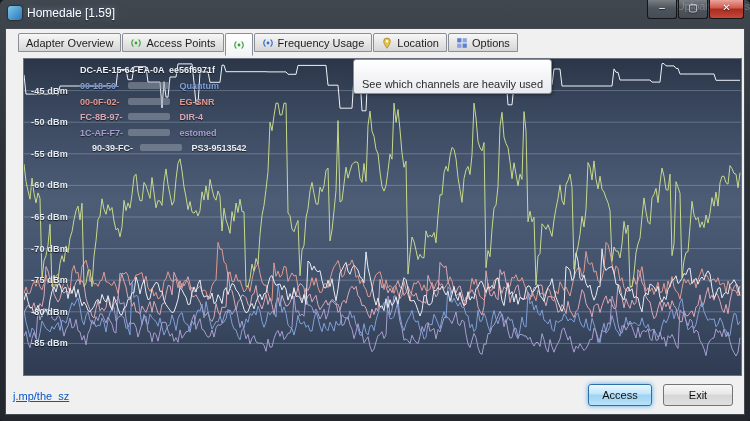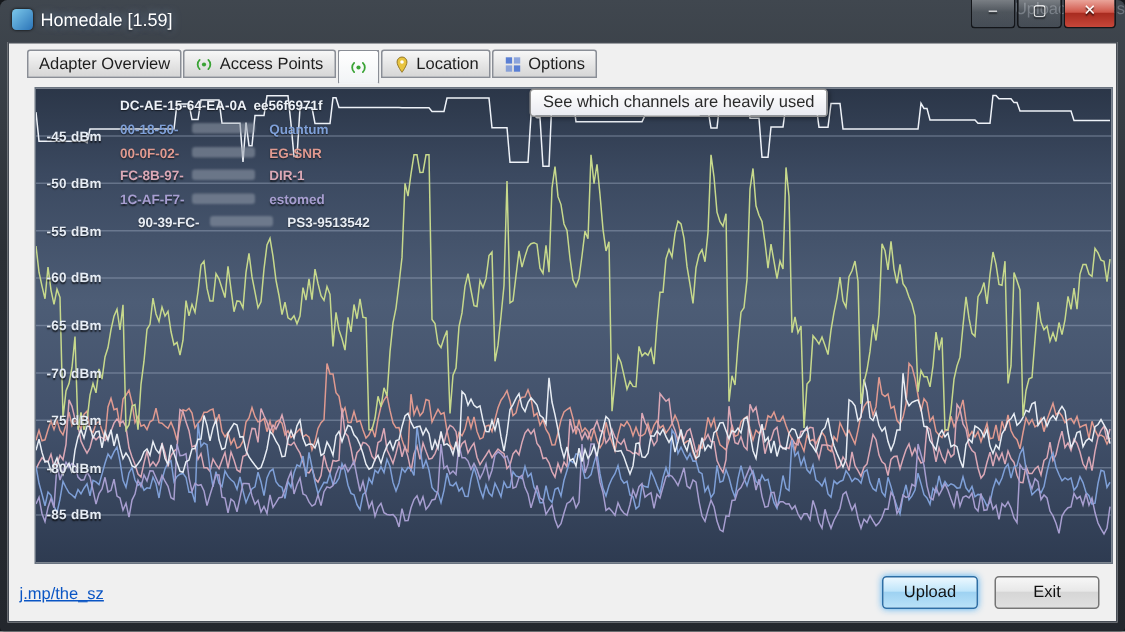--- a/index.html
+++ b/index.html
@@ -45,21 +45,21 @@
     text-shadow:0 1px 1px rgba(0,0,0,.7);letter-spacing:.2px;z-index:2;}
   .lrow{position:absolute;left:56px;font-size:9px;font-weight:bold;white-space:nowrap;z-index:2;
     text-shadow:0 1px 1px rgba(0,0,0,.6);}
   .lrow .mac{display:inline-block;min-width:46px;}
   .redact{display:inline-block;width:42px;height:7px;vertical-align:middle;margin:0 5px 2px 2px;
     background:rgba(145,155,170,.55);border-radius:2px;filter:blur(.7px);}
   .lname{margin-left:2px;}
   .lc0{color:#eef2f8;} .lc1{color:#7fa0d8;} .lc2{color:#e09a90;}
   .lc3{color:#dba8b6;} .lc4{color:#a79ed0;} .lc5{color:#e8edf4;padding-left:12px;}
   
-  .tooltip{position:absolute;left:347px;top:30px;z-index:6;padding:2px 8px 3px;
+  .tooltip{position:absolute;left:347px;top:30px;z-index:6;padding:18px 8px 3px;
     font-size:11px;color:#2a2a2a;white-space:nowrap;
     background:linear-gradient(180deg,#ffffff,#e9eaf0);border:1px solid #8f8f8f;border-radius:3px;
     box-shadow:1px 1px 3px rgba(0,0,0,.35);}
   
   .link{position:absolute;left:7px;bottom:12px;font-size:11px;color:#0a55c4;
     text-decoration:underline;cursor:pointer;}
   .btn{position:absolute;bottom:8px;height:22px;box-sizing:border-box;font-size:11px;color:#111;
     text-align:center;line-height:20px;border-radius:3px;cursor:default;}
   .btn-update{right:92px;width:64px;border:1px solid #2d6fa6;
     background:linear-gradient(180deg,#ecf8ff,#bfe5fa 45%,#9ed2f2 50%,#b9e2f8);
@@ -98,20 +98,29 @@
         </span>
         <span>Access Points</span>
       </div>
       <div class="tab active">
         <span class="tabicon ic-green">
           <svg viewBox="0 0 12 12">
               <circle cx="6" cy="6" r="1.4" fill="currentColor"></circle>
               <path d="M3.1 2.9a4.3 4.3 0 0 0 0 6.2 M8.9 2.9a4.3 4.3 0 0 1 0 6.2" stroke="currentColor" fill="none" stroke-width="1.2" stroke-linecap="round"></path>
             </svg>
         </span>
+      </div>
+      <div class="tab">
+        <span class="tabicon ic-blue">
+          <svg viewBox="0 0 12 12">
+              <circle cx="6" cy="6" r="1.4" fill="currentColor"></circle>
+              <path d="M3.1 2.9a4.3 4.3 0 0 0 0 6.2 M8.9 2.9a4.3 4.3 0 0 1 0 6.2" stroke="currentColor" fill="none" stroke-width="1.2" stroke-linecap="round"></path>
+            </svg>
+        </span>
+        <span>Frequency Usage</span>
       </div>
       <div class="tab">
         <span class="tabicon ic-yellow">
           <svg viewBox="0 0 12 12">
               <path d="M6 1a3.3 3.3 0 0 1 3.3 3.3C9.3 6.8 6 11.2 6 11.2S2.7 6.8 2.7 4.3A3.3 3.3 0 0 1 6 1z" fill="currentColor" stroke="#8a6d1d" stroke-width=".6"></path>
               <circle cx="6" cy="4.3" r="1.2" fill="#fff"></circle>
             </svg>
         </span>
         <span>Location</span>
       </div>
@@ -167,30 +176,30 @@
       <div class="lrow lc1" style="top:22px">
         <span class="mac">00-18-50-</span><span class="redact"></span>
         <span class="lname">Quantum</span>
       </div>
       <div class="lrow lc2" style="top:38px">
         <span class="mac">00-0F-02-</span><span class="redact"></span>
         <span class="lname">EG-SNR</span>
       </div>
       <div class="lrow lc3" style="top:53px">
         <span class="mac">FC-8B-97-</span><span class="redact"></span>
-        <span class="lname">DIR-1</span>
+        <span class="lname">DIR-4</span>
       </div>
       <div class="lrow lc4" style="top:69px">
         <span class="mac">1C-AF-F7-</span><span class="redact"></span>
         <span class="lname">estomed</span>
       </div>
       <div class="lrow lc5" style="top:84px">
         <span class="mac">90-39-FC-</span><span class="redact"></span>
         <span class="lname">PS3-9513542</span>
       </div>
     </div>
 
     <span class="link">j.mp/the_sz</span>
-    <div class="btn btn-update">Upload</div>
+    <div class="btn btn-update">Access</div>
     <div class="btn btn-exit">Exit</div>
 
   </div>
 </div>
 
 </body></html>

